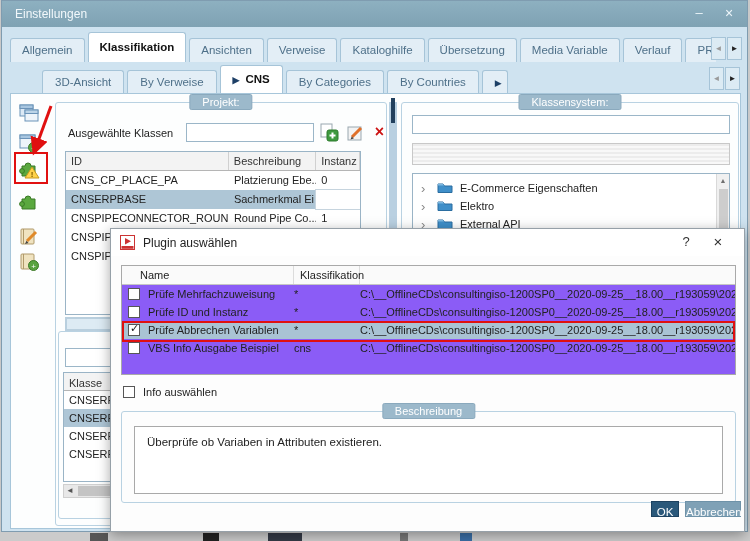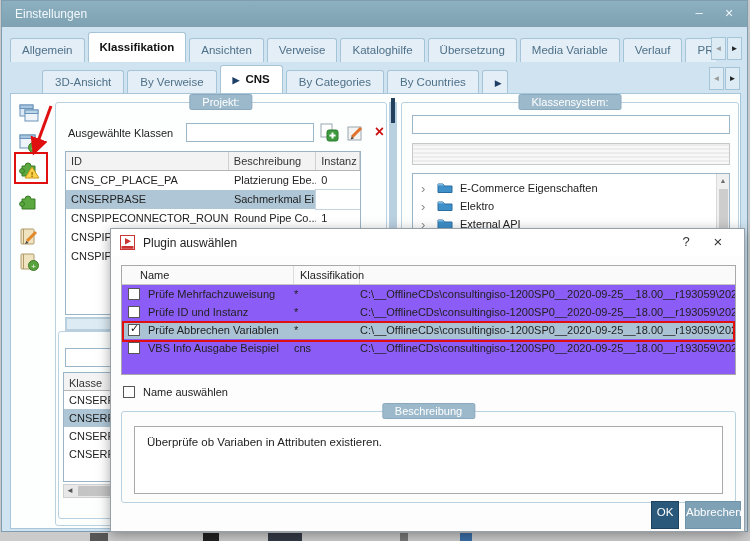--- a/index.html
+++ b/index.html
@@ -161,21 +161,21 @@
 
   #select-all { position:absolute; left:12px; top:157px; display:flex;
     align-items:center; }
   #select-all .cb { margin:0 8px 0 0; }
 
   #grp-beschr { left:10px; top:182px; width:615px; height:92px; }
   #beschr-inner { position:absolute; left:12px; top:14px; width:589px;
     height:68px; background:#fff; border:1px solid #a9a9a9; padding:9px 12px;
     font-size:11.5px; }
 
-  .btn { position:absolute; top:272px; height:28px; color:#fff; text-align:center;
+  .btn { position:absolute; top:272px; height:16px; color:#fff; text-align:center;
     line-height:20px; font-size:11.5px; }
   #btn-ok { left:540px; width:28px; background:#2a587a; border:1px solid #1d4260; }
   #btn-cancel { left:574px; width:56px; background:#7fa1b6;
     border:1px solid #6e92a8; }
 
   
   #desktop { position:absolute; left:0; top:532px; width:750px; height:9px;
     background:#cbcbcb; }
   .frag { position:absolute; top:1px; height:8px; }
 </style>
@@ -459,21 +459,21 @@
       <span class="dk">cns</span>
       <span class="dp">C:\__OfflineCDs\consultingiso-1200SP0__2020-09-25__18.00__r193059\20200...</span>
     </div>
     <div id="drow-redbox"></div>
   </div>
 
   <div id="select-all">
     <span class="cb">
         <i></i>
       </span>
-    <span>Name auswählen</span>
+    <span>Info auswählen</span>
   </div>
 
   <div id="grp-beschr" class="group">
     <span class="chip">Beschreibung</span>
     <div id="beschr-inner">Überprüfe ob Variaben in Attributen existieren.</div>
   </div>
 
   <div class="btn" id="btn-ok">OK</div>
   <div class="btn" id="btn-cancel">Abbrechen</div>
 </div>

